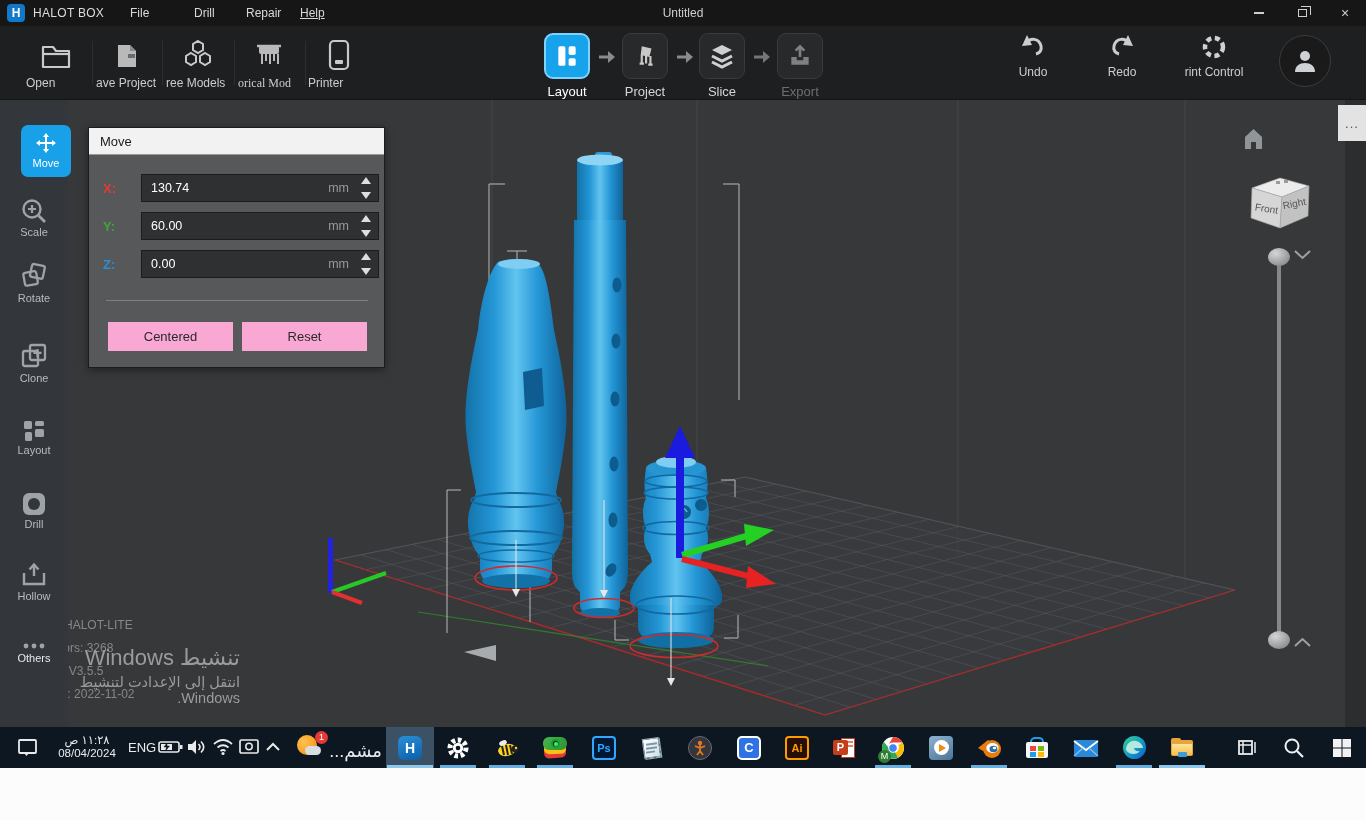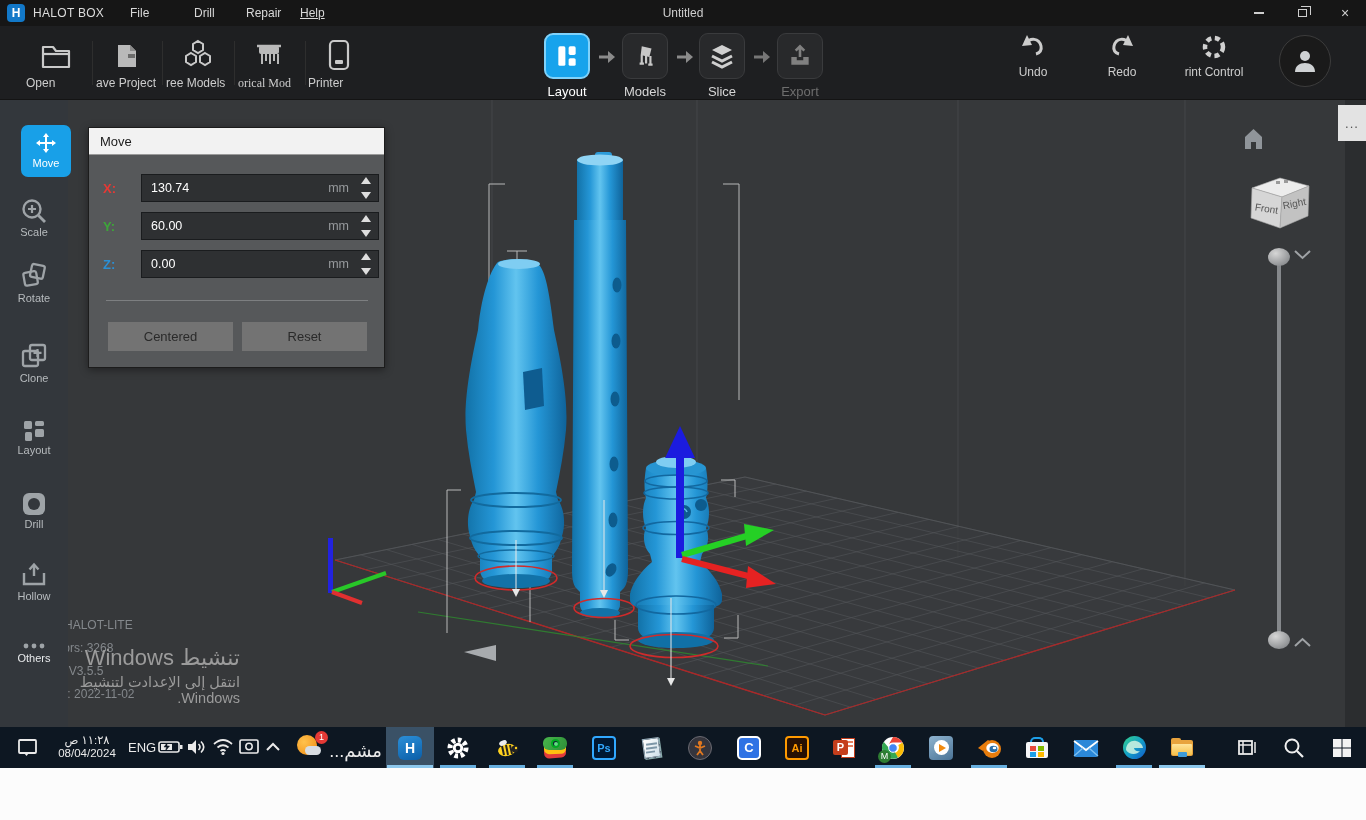--- a/index.html
+++ b/index.html
@@ -56,21 +56,21 @@
   .mp-row { position:absolute; left:14px; display:flex; align-items:center; }
   .mp-axis { width:26px; font-size:13px; font-weight:bold; }
   .ax-x { color:#e53935; } .ax-y { color:#3da639; } .ax-z { color:#2b8fd4; }
   .mp-input-wrap { position:relative; width:238px; height:28px;margin-left:12px; }
   .num-input { width:238px; height:28px; background:#2e3032; border:1px solid #1a1c1e; color:#fff; font-size:12.5px; padding-left:9px; font-family:"Liberation Sans","DejaVu Sans",sans-serif; }
   .unit { position:absolute; right:30px; top:7px; color:#96999c; font-size:12.5px; }
   .spinner { position:absolute; right:6px; top:3px; width:14px; height:22px; display:flex; flex-direction:column; justify-content:space-between; }
   .sp-up { width:0; height:0; border-left:5px solid transparent; border-right:5px solid transparent; border-bottom:7px solid #dedede; margin:0 auto; }
   .sp-dn { width:0; height:0; border-left:5px solid transparent; border-right:5px solid transparent; border-top:7px solid #dedede; margin:0 auto; }
   .mp-divider { position:absolute; left:17px; top:172px; width:262px; height:1px; background:#7d7f81; }
-  .mp-btn { position:absolute; top:194px; width:125px; height:29px; background:#737373; color:#2a2a2a; font-size:13px; border:none; font-family:"Liberation Sans","DejaVu Sans",sans-serif; }
+  .mp-btn { position:absolute; top:194px; width:125px; height:29px; background:#f9a8d4; color:#2a2a2a; font-size:13px; border:none; font-family:"Liberation Sans","DejaVu Sans",sans-serif; }
 
   
   .taskbar { position:absolute; left:0; top:727px; width:1366px; height:41px; background:#0d1722; }
   .tray-item { position:absolute; color:#eaeaea; }
   .tb-time { font-size:11.5px; line-height:13px; text-align:center; direction:rtl; }
   .tb-date { font-size:11.5px; line-height:13px; direction:ltr; }
   .app-slot { position:absolute; top:0; width:48px; height:41px; display:flex; align-items:center; justify-content:center; }
   .app-slot.active { background:#3a5166; }
   .underline { position:absolute; bottom:0; left:6px; width:36px; height:3px; background:#66aede; }
   .underline.wide { left:1px; width:46px; background:#8cc7ec; }
@@ -163,21 +163,21 @@
     <svg class="wf-arrow" style="left:598px;" width="18" height="14" viewBox="0 0 18 14">
         <path d="M1 7h10" stroke="#8b8b8b" stroke-width="3"></path>
         <path d="M10 1l7 6-7 6z" fill="#8b8b8b"></path>
       </svg>
     <div class="wf-btn" style="left:622px;">
       <svg width="26" height="26" viewBox="0 0 24 24">
           <path d="M9 3l9 2-2 8-8-2z" fill="#c8c8c8"></path>
           <path d="M9 11v8 M13 12v7 M17 12v8 M7 19h4 M15 20h4" stroke="#c8c8c8" stroke-width="2"></path>
         </svg>
     </div>
-    <div class="wf-lbl" style="left:610px;">Models</div>
+    <div class="wf-lbl" style="left:610px;">Project</div>
     <svg class="wf-arrow" style="left:676px;" width="18" height="14" viewBox="0 0 18 14">
         <path d="M1 7h10" stroke="#8b8b8b" stroke-width="3"></path>
         <path d="M10 1l7 6-7 6z" fill="#8b8b8b"></path>
       </svg>
     <div class="wf-btn" style="left:699px;">
       <svg width="28" height="28" viewBox="0 0 28 28">
           <path d="M14 3l10 5-10 5L4 8z" fill="#d0d0d0"></path>
           <path d="M4 14l10 5 10-5" stroke="#d0d0d0" stroke-width="3" fill="none"></path>
           <path d="M4 20l10 5 10-5" stroke="#d0d0d0" stroke-width="3" fill="none"></path>
         </svg>

